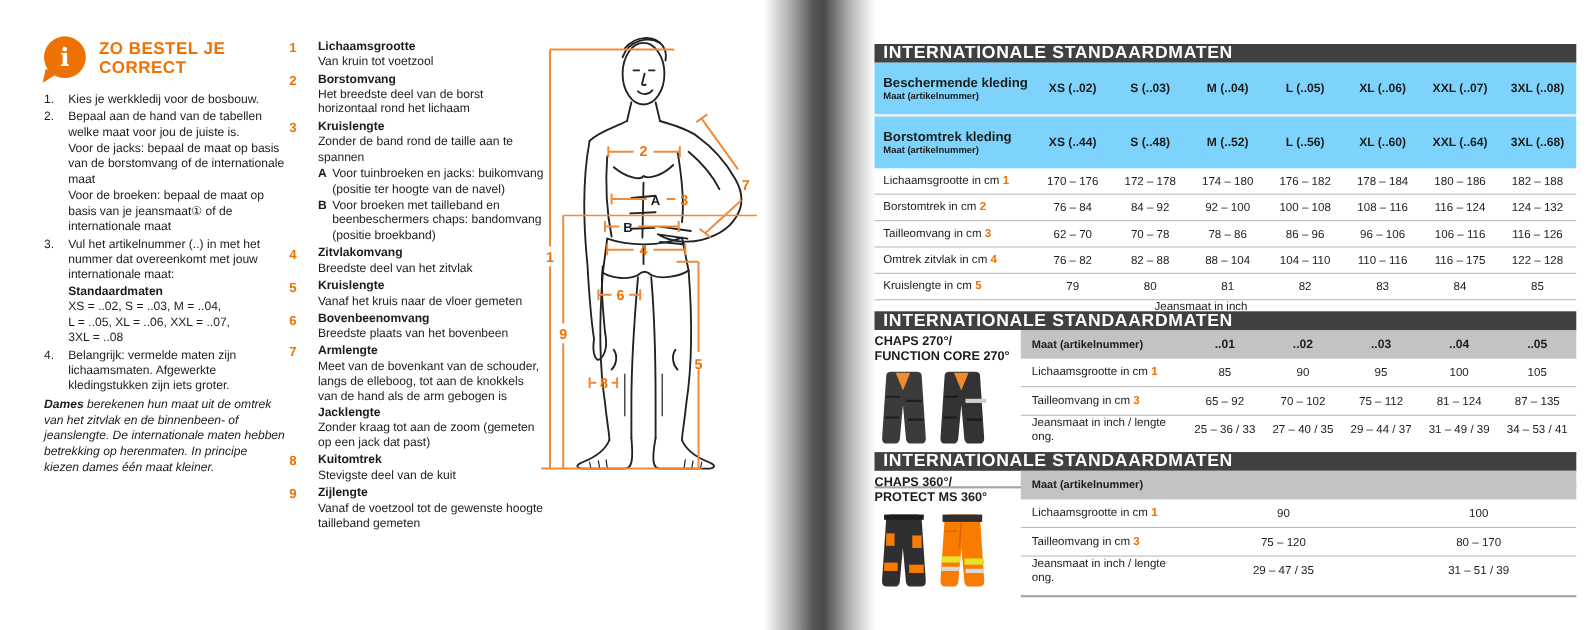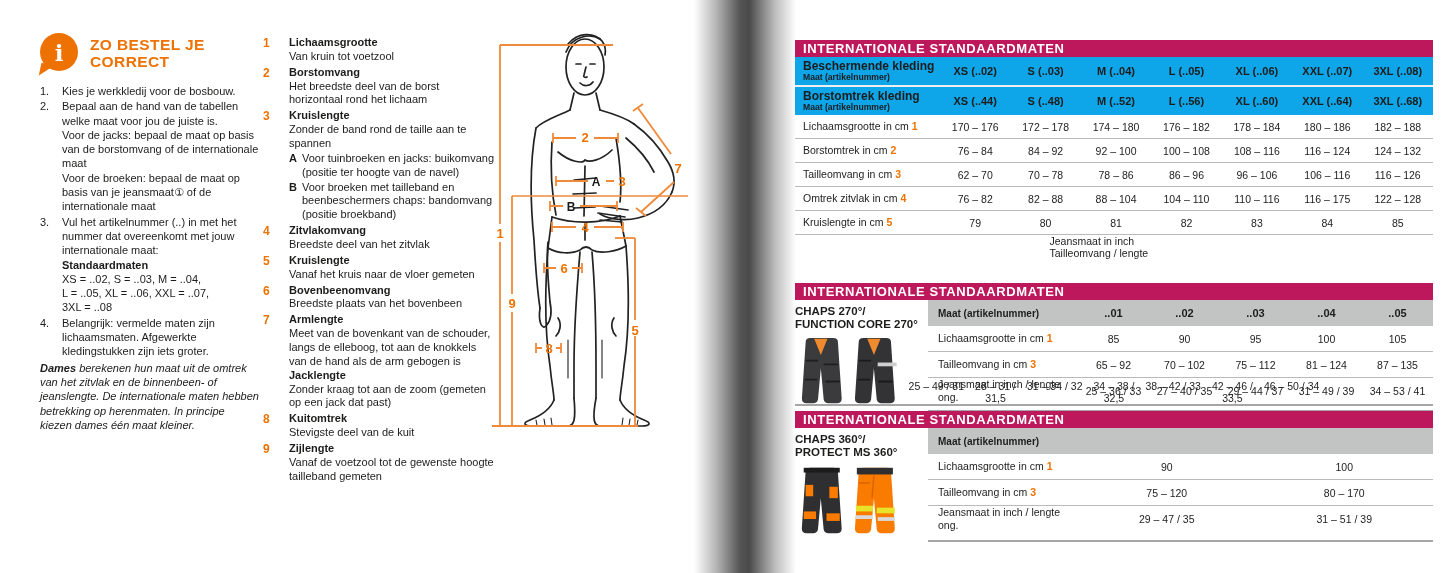--- a/index.html
+++ b/index.html
@@ -36,23 +36,23 @@
   
   .figure{position:absolute;left:488px;top:30px;}
 
   
   .fold{position:absolute;left:694px;top:0;width:102px;height:573px;
         background:linear-gradient(90deg,rgba(80,80,80,0) 0%,rgba(90,90,90,.45) 22%,
                    rgba(70,70,70,.92) 45%,rgba(64,64,64,.95) 54%,rgba(95,95,95,.4) 80%,rgba(90,90,90,0) 100%);}
 
   
   .tbl{position:absolute;left:795px;width:638px;}
-  .tbar{height:17px;background:#be185d;color:#fff;font-weight:800;font-size:13px;
+  .tbar{height:17px;background:#404040;color:#fff;font-weight:800;font-size:16px;
         letter-spacing:.6px;display:flex;align-items:center;padding-left:8px;box-sizing:border-box;}
-  .hrow{display:flex;align-items:center;height:28px;background:#0ea5e9;}
+  .hrow{display:flex;align-items:center;height:47px;background:#7dd3fc;}
   .hsep{height:2px;background:#efefef;}
   .hlabel{width:145px;flex:0 0 145px;padding-left:8px;box-sizing:border-box;}
   .hl1{font-weight:700;font-size:12px;line-height:1.05;}
   .hl2{font-weight:700;font-size:8.6px;}
   .cells{display:flex;flex:1;}
   .cell{flex:1;text-align:center;font-size:10.5px;white-space:pre-line;}
   .hrow .cell,.shead .cell{font-weight:700;font-size:11px;}
   .trow{display:flex;align-items:center;min-height:23px;border-top:1px solid #b9baba;}
   .trow.first{border-top:none;}
   .trow.tall{min-height:29px;flex-direction:column;}

